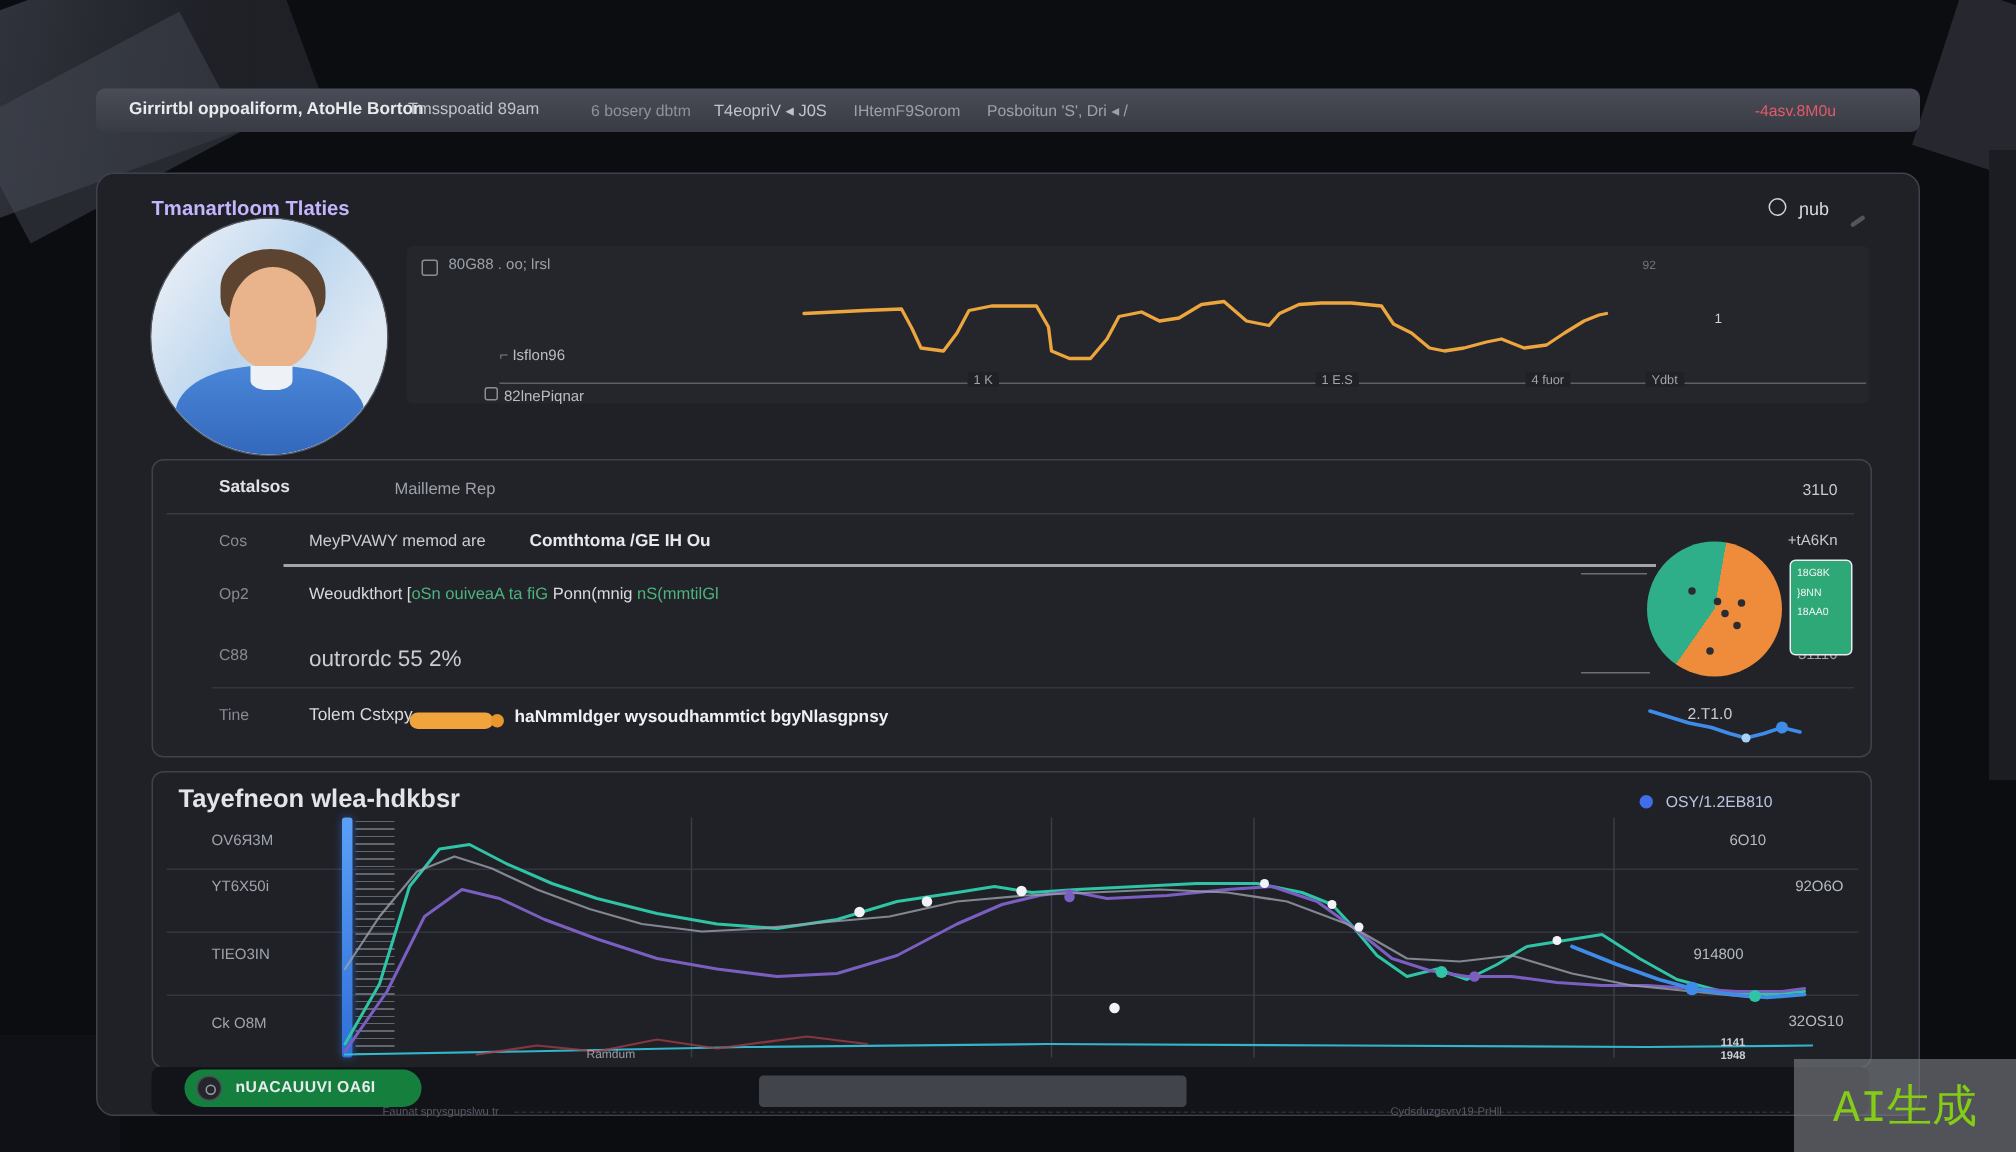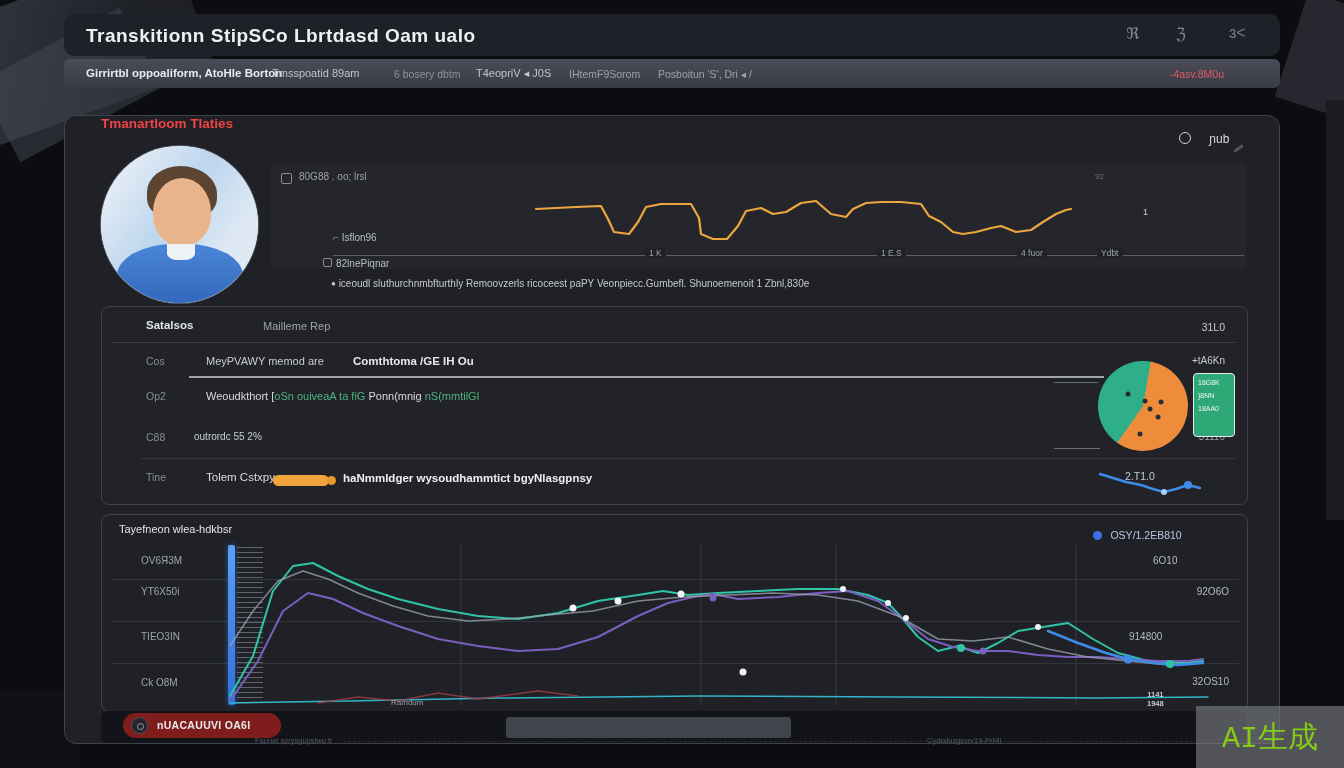--- a/index.html
+++ b/index.html
@@ -27,43 +27,37 @@
 <body>
 
 <div class="stage">
 
   <div class="shard" style="left:-30px;top:-20px;width:230px;height:130px;transform:rotate(-20deg);background:linear-gradient(120deg,#3f434d,#23252c 70%);opacity:.8"></div>
   <div class="shard" style="left:-10px;top:40px;width:160px;height:90px;transform:rotate(-28deg);background:#4a4e59;opacity:.45"></div>
   <div class="shard" style="left:1290px;top:0;width:70px;height:110px;transform:rotate(18deg);background:#2b2d35;opacity:.85"></div>
   <div class="shard" style="left:1326px;top:100px;width:18px;height:420px;background:#1b1d23"></div>
   <div class="shard" style="left:0;top:690px;width:80px;height:78px;background:#101117"></div>
 
-  <div class="abs z1" style="left:64px;top:14px;width:1216px;height:42px;background:#1f2128;border-radius:10px">
-    <div class="abs" style="left:22px;top:11px;font-size:19px;font-weight:600;letter-spacing:.5px;color:#eef0f4">Transkitionn StipSCo Lbrtdasd Oam ualo</div>
-    <div class="abs" style="left:1062px;top:10px;font-size:16px;color:#9a9da6;opacity:.85">ℜ</div>
-    <div class="abs" style="left:1112px;top:10px;font-size:16px;color:#9a9da6;opacity:.8">ℨ</div>
-    <div class="abs" style="left:1165px;top:10px;font-size:16px;color:#9a9da6;opacity:.75">ɜ&lt;</div>
-  </div>
 
   <div class="abs z1" style="left:64px;top:59px;width:1216px;height:29px;border-radius:6px;background:linear-gradient(180deg,#4a4d57,#383b43)">
     <div class="abs" style="left:22px;top:8px;font-size:11.5px;font-weight:600;color:#e8eaee">Girrirtbl oppoaliform, AtoHle Borton</div>
     <div class="abs" style="left:208px;top:8px;font-size:11px;color:#c0c3cb">Tmsspoatid 89am</div>
     <div class="abs" style="left:330px;top:9px;font-size:10.5px;color:#8f929b">6 bosery dbtm</div>
     <div class="abs" style="left:412px;top:8px;font-size:11px;color:#c0c3cb">T4eopriV ◂ J0S</div>
     <div class="abs" style="left:505px;top:9px;font-size:10.5px;color:#9ea1aa">IHtemF9Sorom</div>
     <div class="abs" style="left:594px;top:9px;font-size:10.5px;color:#9ea1aa">Posboitun 'S', Dri ◂ /</div>
     <div class="abs" style="left:1040px;top:9px;width:120px;text-align:right;font-size:10.5px;color:#e25b68">-4asv.8M0u</div>
   </div>
 
   <div class="abs z2" style="left:64px;top:115px;width:1216px;height:629px;background:#1f2127;border:1px solid #3f424c;border-radius:12px;box-sizing:border-box">
 
-    <div class="abs" style="left:36px;top:0;font-size:13.5px;font-weight:600;color:#ef4444">Tmanartloom Tlaties</div>
+    <div class="abs" style="left:36px;top:15px;font-size:13.5px;font-weight:600;color:#c4b5fd">Tmanartloom Tlaties</div>
     <div class="abs" style="left:1114px;top:16px;font-size:12px;color:#d8dae0">
       <span class="circle-icon"></span>
-      <span style="margin-left:15px">ɲub</span>
+      <span style="margin-left:5px">ɲub</span>
     </div>
     <div class="abs" style="left:1168px;top:20px;opacity:.55">
       <span class="mini-pen"></span>
     </div>
 
     <div class="abs" style="left:36px;top:30px;width:157px;height:157px;border-radius:50%;background:#f3f5f8;overflow:hidden;box-shadow:0 0 0 1px #555a63">
       <div class="abs" style="left:0;top:0;width:100%;height:100%;background:linear-gradient(125deg,#e8eef6 10%,#bcd6ee 45%,#dfe9f4 75%)"></div>
       <div class="abs" style="left:46px;top:20px;width:70px;height:54px;border-radius:48% 52% 40% 40%;background:#5d4431"></div>
       <div class="abs" style="left:52px;top:32px;width:58px;height:68px;border-radius:50% 50% 46% 46%;background:#e9b48c"></div>
       <div class="abs" style="left:16px;top:98px;width:126px;height:70px;border-radius:45% 45% 0 0;background:linear-gradient(180deg,#4a86d8,#2f63b8)"></div>
@@ -83,24 +77,20 @@
       <span style="color:#7d8089">⌐ </span><span>Isflon96</span>
     </div>
     <div class="hline" style="left:268px;top:139px;width:911px;background:#8c909a;opacity:.55"></div>
     <div class="tick-label" style="left:580px;top:132px">1 K</div>
     <div class="tick-label" style="left:812px;top:132px">1 E.S</div>
     <div class="tick-label" style="left:952px;top:132px">4 fuor</div>
     <div class="tick-label" style="left:1032px;top:132px">Ydbt</div>
     <div class="abs" style="left:258px;top:142px;font-size:10px;color:#b9bdc5">
       <span class="sq-icon" style="position:static;display:inline-block;width:7px;height:7px;margin-right:4px"></span><span>82lnePiqnar</span>
     </div>
-    <div class="abs" style="left:266px;top:162px;font-size:10px;color:#c6c9d0">
-      <span style="font-size:8px;vertical-align:1px">●</span>
-      <span>iceoudl sluthurchnmbfturthly Remoovzerls ricoceest paPY Veonpiecc.Gumbefl. Shunoemenoit 1 Zbnl,830e</span>
-    </div>
 
     <div class="card" style="left:36px;top:190px;width:1145px;height:197px"></div>
     <div class="abs" style="left:81px;top:203px;font-size:11.5px;font-weight:600;color:#dfe2e8">Satalsos</div>
     <div class="abs" style="left:198px;top:204px;font-size:11px;color:#9da1a9">Mailleme Rep</div>
     <div class="abs" style="left:1060px;top:205px;width:100px;text-align:right;font-size:10.5px;color:#c8cbd2">31L0</div>
     <div class="hline" style="left:46px;top:226px;width:1125px"></div>
 
     <div class="abs" style="left:0;top:239px;width:100%;height:20px">
       <span class="abs" style="left:81px;font-size:10.5px;color:#878b94">Cos</span>
       <span class="abs" style="left:141px;font-size:11px;color:#c9ccd3">MeyPVAWY memod are</span>
@@ -111,21 +101,21 @@
 
     <div class="abs" style="left:0;top:274px;width:100%;height:20px">
       <span class="abs" style="left:81px;font-size:10.5px;color:#878b94">Op2</span>
       <span class="abs" style="left:141px;font-size:11px;white-space:nowrap">
         <span style="color:#d8dade">Weoudkthort [</span><span style="color:#4db37e">oSn ouiveaA ta fiG</span><span style="color:#d8dade"> Ponn(mnig </span><span style="color:#4db37e">nS(mmtilGl</span>
       </span>
     </div>
 
     <div class="abs" style="left:0;top:315px;width:100%;height:20px">
       <span class="abs" style="left:81px;font-size:10.5px;color:#878b94">C88</span>
-      <span class="abs" style="left:129px;font-size:10px;color:#c9ccd3">outrordc 55 2%</span>
+      <span class="abs" style="left:141px;font-size:15px;color:#c9ccd3">outrordc 55 2%</span>
       <span class="abs" style="left:1060px;width:100px;text-align:right;font-size:10px;color:#9ca0a8">31110</span>
     </div>
     <div class="hline" style="left:76px;top:342px;width:1095px;background:#33363e"></div>
 
     <div class="abs" style="left:0;top:355px;width:100%;height:22px">
       <span class="abs" style="left:81px;font-size:10.5px;color:#878b94">Tine</span>
       <span class="abs" style="left:141px;font-size:11.5px;color:#d8dade">Tolem Cstxpy</span>
       <span class="abs" style="left:208px;top:4px;width:56px;height:11px;border-radius:6px;background:#f2a43c"></span>
       <span class="abs" style="left:262px;top:5px;width:9px;height:9px;border-radius:50%;background:#e8962e"></span>
       <span class="abs" style="left:278px;top:1px;font-size:11.5px;font-weight:700;color:#eef0f4">haNmmldger wysoudhammtict bgyNlasgpnsy</span>
@@ -147,21 +137,21 @@
       <div>}8NN</div>
       <div>18AA0</div>
     </div>
     <div class="abs" style="left:1031px;top:351px;width:110px;height:32px"><svg viewBox="0 0 110 32" width="100%" height="100%" preserveAspectRatio="none">
           <polyline points="4,7 17,11 30,15 45,18 57,22 68,25 80,22 92,18 104,21" fill="none" stroke="#3f8ce8" stroke-width="2.4" stroke-linecap="round" stroke-linejoin="round"></polyline>
           <circle cx="68" cy="25" r="3" fill="#a9d1f6"></circle>
           <circle cx="92" cy="18" r="4" fill="#3f8ce8"></circle>
         </svg></div>
 
     <div class="card" style="left:36px;top:398px;width:1145px;height:196px;background:#1f2127"></div>
-    <div class="abs" style="left:54px;top:407px;font-size:11px;font-weight:400;color:#e2e4ea">Tayefneon wlea-hdkbsr</div>
+    <div class="abs" style="left:54px;top:407px;font-size:17px;font-weight:700;color:#e2e4ea">Tayefneon wlea-hdkbsr</div>
     <div class="abs" style="left:1028px;top:409px">
       <span style="display:inline-block;width:9px;height:9px;border-radius:50%;background:#3f6fe8;vertical-align:-1px"></span>
       <span style="font-size:10.5px;color:#b9c6e2;margin-left:4px">OSY/1.2EB810</span>
     </div>
 
     <div class="hline" style="left:46px;top:463px;width:1128px;background:#33363e"></div>
     <div class="hline" style="left:46px;top:505px;width:1128px;background:#33363e"></div>
     <div class="hline" style="left:46px;top:547px;width:1128px;background:#33363e"></div>
 
     <div class="abs" style="left:76px;top:439px;font-size:10px;color:#9fa3ab">OV6Я3M</div>
@@ -202,21 +192,21 @@
           <circle cx="902" cy="118" r="4.5" fill="#3f8ce8"></circle>
           <circle cx="944" cy="123" r="4" fill="#2ec4a5"></circle>
         </svg></div>
     <div class="abs" style="left:326px;top:582px;font-size:8px;color:#b8bbc2;opacity:.8">Ramdum</div>
     <div class="abs" style="left:1082px;top:575px;font-size:7.5px;font-weight:700;color:#c8ccd3;line-height:1.15;text-align:center">
       <div>1141</div>
       <div>1948</div>
     </div>
 
     <div class="abs" style="left:36px;top:595px;width:1145px;height:32px;background:#131419;border-radius:6px"></div>
-    <div class="abs" style="left:58px;top:597px;width:158px;height:25px;background:#7f1d1d;border-radius:13px">
+    <div class="abs" style="left:58px;top:597px;width:158px;height:25px;background:#15803d;border-radius:13px">
       <span class="pill-icon"></span>
       <span style="position:absolute;left:34px;top:6px;font-size:10.5px;font-weight:700;color:#e8eaee;letter-spacing:.3px">nUACAUUVI OA6I</span>
     </div>
     <div class="abs" style="left:441px;top:601px;width:285px;height:21px;background:#70737b;opacity:.5;border-radius:3px"></div>
     <div class="abs" style="left:278px;top:625px;width:850px;border-top:1px dashed #3a3d44;opacity:.6"></div>
     <div class="abs" style="left:190px;top:620px;font-size:7.5px;color:#565963">Faunat sprysgupslwu tr</div>
     <div class="abs" style="left:862px;top:620px;font-size:7.5px;color:#565963">Cydsduzgsvrv19-PrHll</div>
   </div>
 
   <div class="abs" style="left:1196px;top:706px;width:148px;height:62px;background:rgba(125,127,133,.62);z-index:50;display:flex;align-items:center;justify-content:center">

